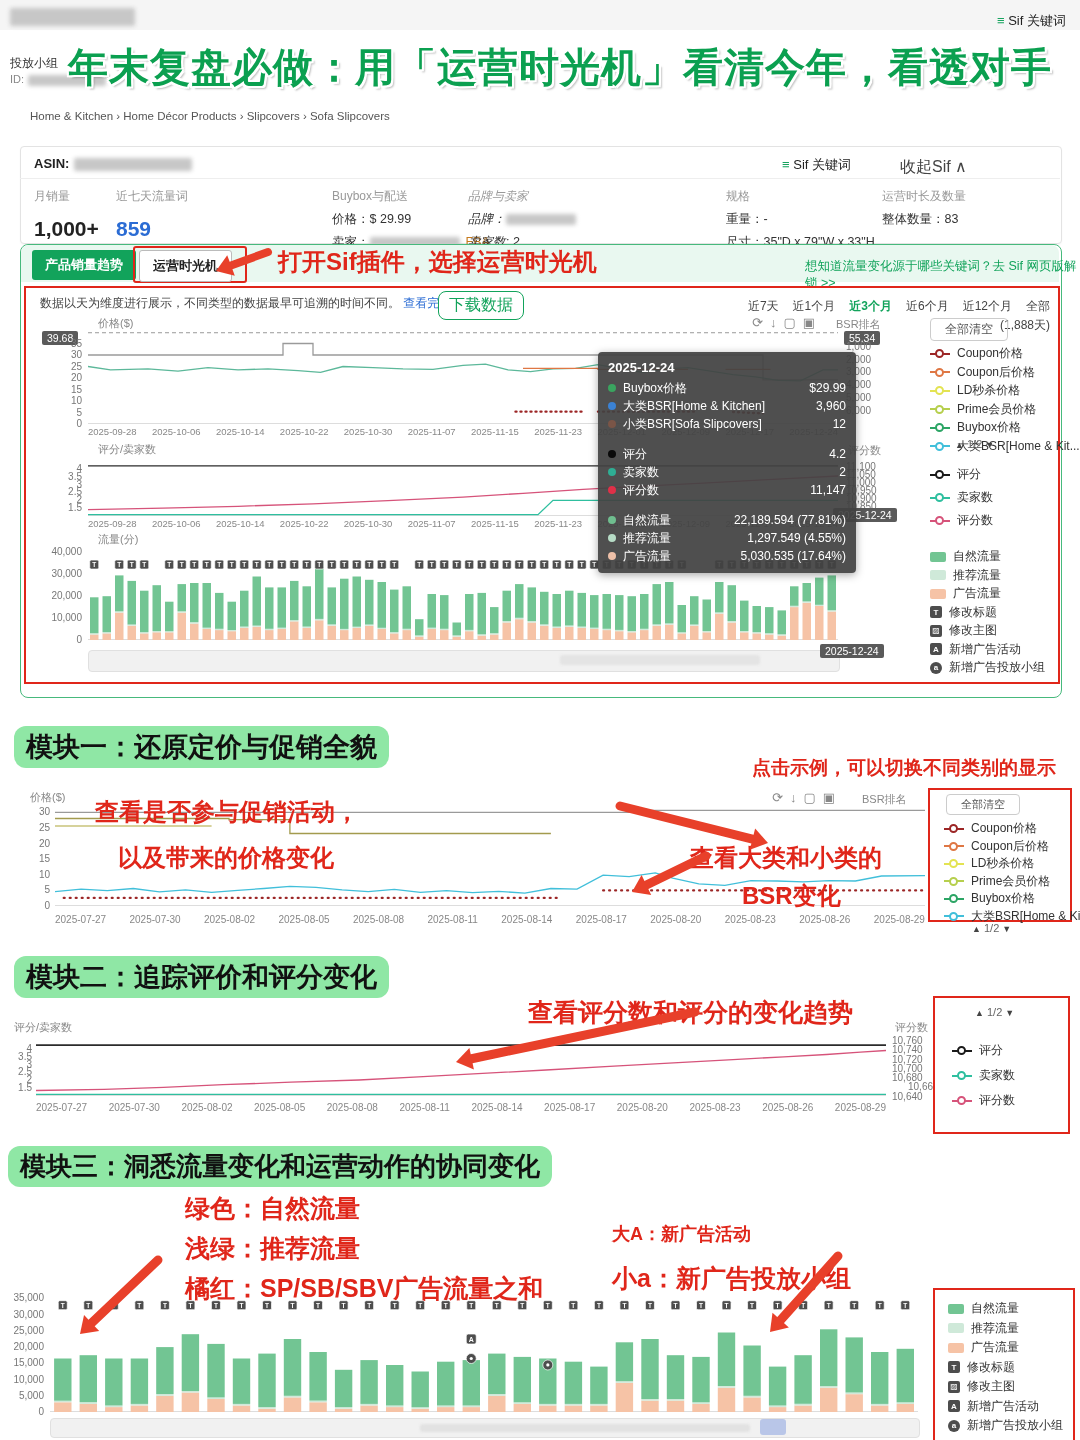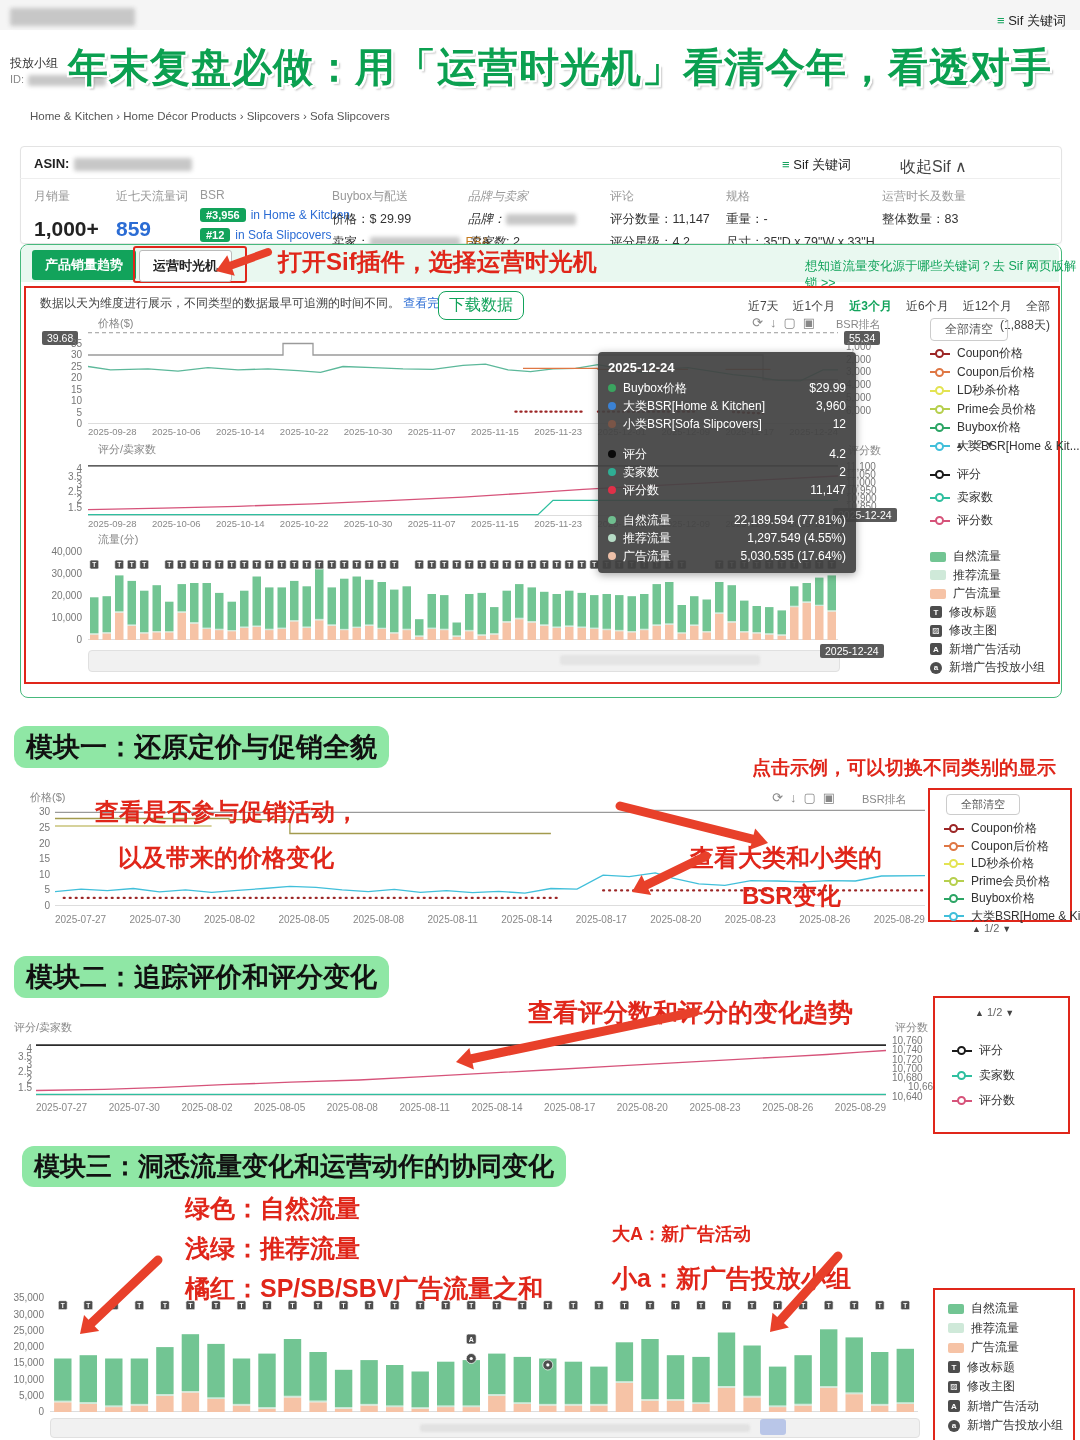--- a/index.html
+++ b/index.html
@@ -80,39 +80,29 @@
 <div class="abs" style="left:20px;top:178px;width:1040px;border-top:1px solid #eee;"></div>
 <div id="asin-cols" class="abs" style="left:20px;top:188px;width:1040px;height:54px;">
     <div style="position: absolute; left: 14px; top: 0px;">
       <div class="col-h">月销量</div>
       <div class="bigv"><span>1,000+</span></div>
     </div>
     <div style="position: absolute; left: 96px; top: 0px;">
       <div class="col-h">近七天流量词</div>
       <div class="bigv blue"><span>859</span></div>
     </div>
-    <div style="position: absolute; left: 180px; top: 0px;">
-      <div class="col-h">BSR</div>
-      <div class="col-r blue"><span class="badge">#3,956</span><span class="blue" style="font-size: 12px;">in Home &amp; Kitchen</span></div>
-      <div class="col-r blue"><span class="badge">#12</span><span class="blue" style="font-size: 12px;">in Sofa Slipcovers</span></div>
-    </div>
     <div style="position: absolute; left: 312px; top: 0px;">
       <div class="col-h">Buybox与配送</div>
       <div class="col-r"><span>价格：$ 29.99</span></div>
       <div class="col-r"><span>卖家：</span><span class="blur" style="width: 90px; height: 11px;"></span><span style="color: rgb(199, 123, 30); margin-left: 6px;">FBA</span></div>
     </div>
     <div style="position: absolute; left: 448px; top: 0px; font-style: italic;">
       <div class="col-h">品牌与卖家</div>
       <div class="col-r"><span>品牌：</span><span class="blur" style="width: 70px; height: 11px;"></span></div>
       <div class="col-r"><span>卖家数: 2</span></div>
-    </div>
-    <div style="position: absolute; left: 590px; top: 0px;">
-      <div class="col-h">评论</div>
-      <div class="col-r"><span>评分数量：11,147</span></div>
-      <div class="col-r"><span>评分星级：4.2</span></div>
     </div>
     <div style="position: absolute; left: 706px; top: 0px;">
       <div class="col-h">规格</div>
       <div class="col-r"><span>重量：-</span></div>
       <div class="col-r"><span>尺寸：35"D x 79"W x 33"H</span></div>
     </div>
     <div style="position: absolute; left: 862px; top: 0px;">
       <div class="col-h">运营时长及数量</div>
       <div class="col-r"><span>整体数量：83</span></div>
     </div>
@@ -839,21 +829,21 @@
     </div>
     <div class="li" style="left: 952px; top: 1092px;">
       <div class="lmark">
         <div class="ln" style="background: rgb(214, 83, 122);"></div>
         <div class="rg" style="border-color: rgb(214, 83, 122);"></div>
       </div>
       <span>评分数</span>
     </div>
   </div>
 
-<div class="abs" style="left:14px;top:1146px;padding-left:8px;"><span class="mod-title" style="font-size:26px;">模块三：洞悉流量变化和运营动作的协同变化</span></div>
+<div class="abs" style="left:0;top:1146px;padding-left:8px;"><span class="mod-title" style="font-size:26px;">模块三：洞悉流量变化和运营动作的协同变化</span></div>
 <div id="m3-notes-left">
     <div class="red-note abs" style="left: 185px; top: 1192px; font-size: 25px;">绿色：自然流量</div>
     <div class="red-note abs" style="left: 185px; top: 1232px; font-size: 25px;">浅绿：推荐流量</div>
     <div class="red-note abs" style="left: 185px; top: 1272px; font-size: 25px;">橘红：SP/SB/SBV广告流量之和</div>
   </div>
 <div id="m3-notes-right">
     <div class="red-note abs" style="left: 612px; top: 1222px; font-size: 18px; text-align: center;">大A：新广告活动</div>
     <div class="red-note abs" style="left: 612px; top: 1262px; font-size: 25px;">小a：新广告投放小组</div>
   </div>
 <div id="yt-mod3" class="abs" style="left:0px;top:1292px;width:44px;height:120px;">

